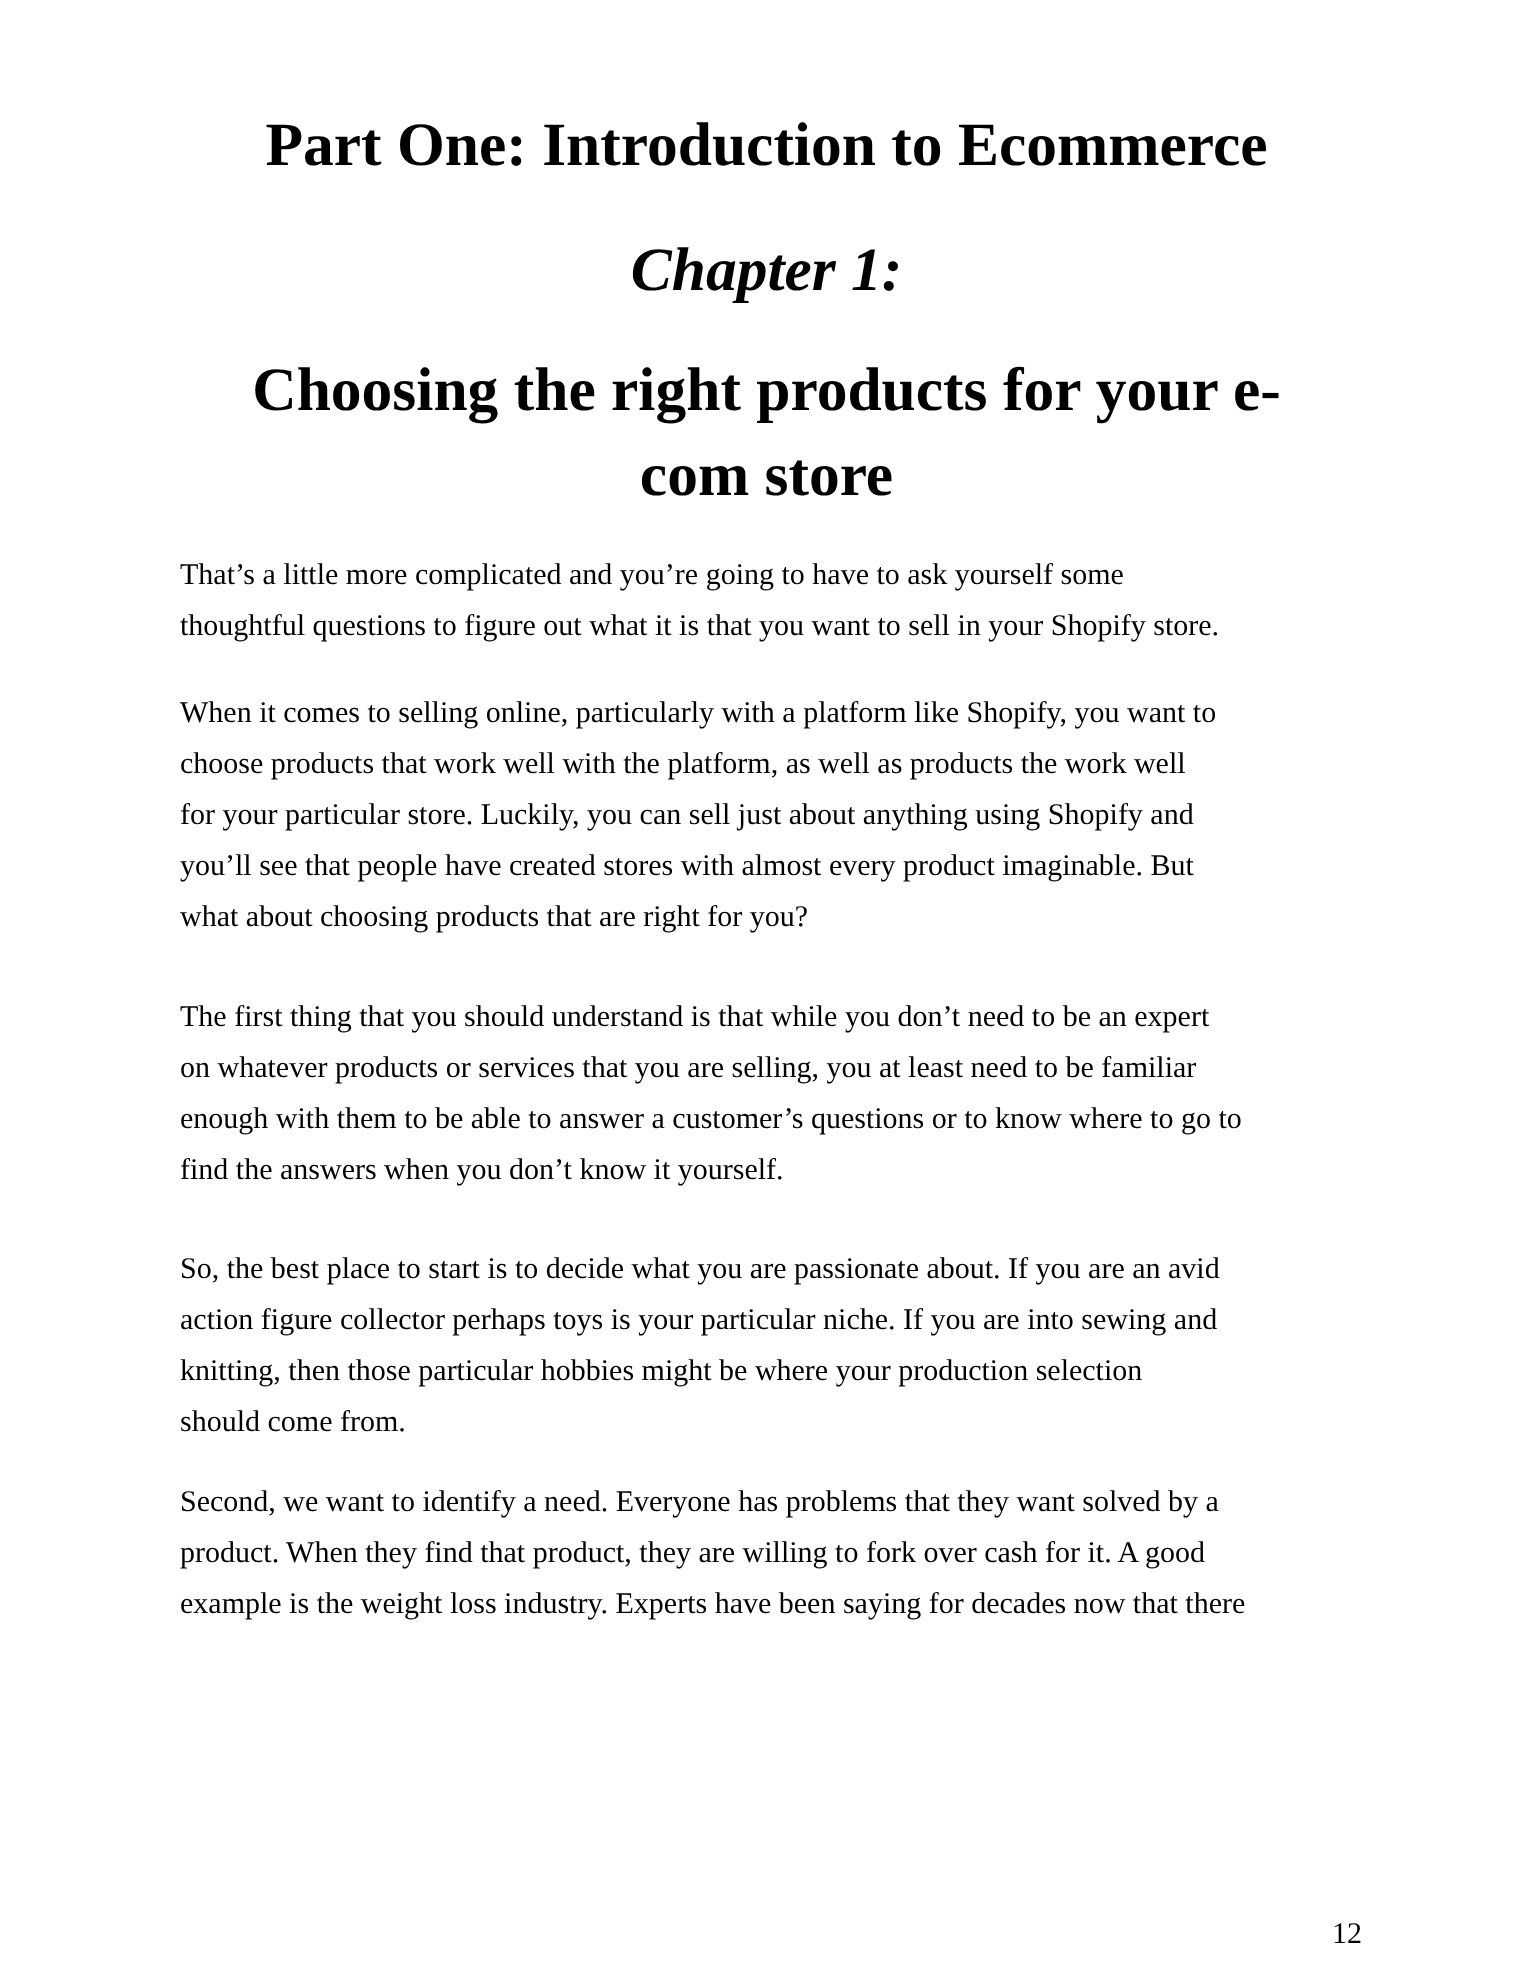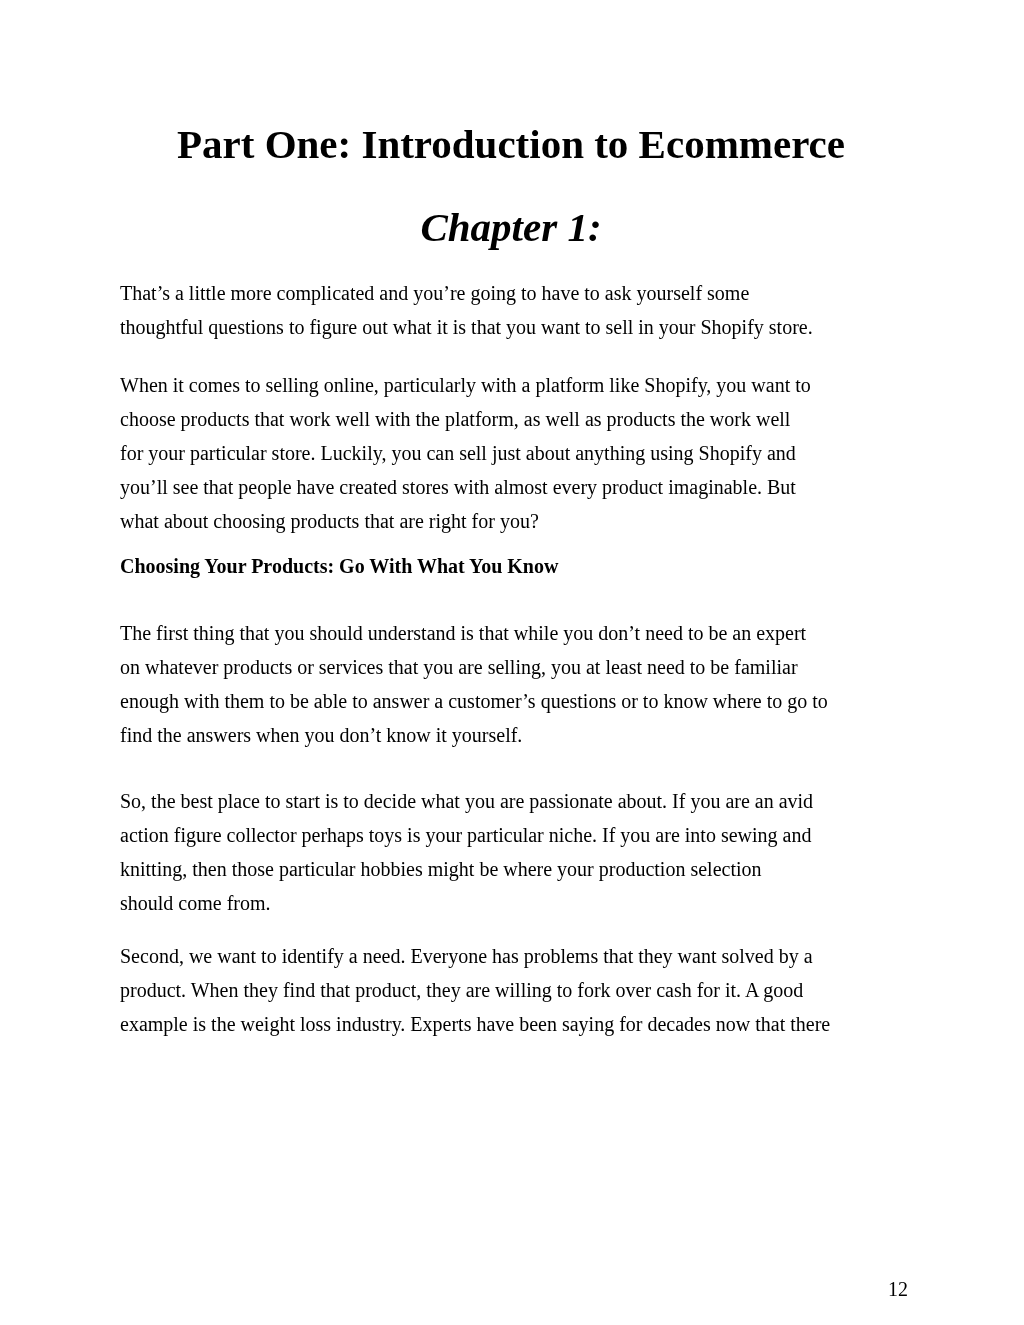--- a/index.html
+++ b/index.html
@@ -14,21 +14,21 @@
     background: #ffffff;
     color: #000000;
     font-family: "Liberation Serif", "DejaVu Serif", serif;
     overflow: hidden;
   }
   .content {
     position: absolute;
     left: 120px;
     top: 0;
     width: 782px;
-    padding-top: 116px;
+    padding-top: 68px;
   }
   .content > * {
     margin: 0;
   }
   .h-part {
     font-size: 41px;
     line-height: 56px;
     font-weight: bold;
     text-align: center;
     white-space: pre-line;
@@ -80,31 +80,32 @@
 </head>
 <body>
 
 <div class="page">
   <div class="content">
 
     <div class="h-part">Part One: Introduction to Ecommerce</div>
 
     <div class="h-chapter">Chapter 1:</div>
 
+    <div class="h-title">Choosing the right products for your e-
+com store</div>
 
     <p class="body-p mt21">That’s a little more complicated and you’re going to have to ask yourself some
 thoughtful questions to figure out what it is that you want to sell in your Shopify store.</p>
 
     <p class="body-p mt24">When it comes to selling online, particularly with a platform like Shopify, you want to
 choose products that work well with the platform, as well as products the work well
 for your particular store. Luckily, you can sell just about anything using Shopify and
 you’ll see that people have created stores with almost every product imaginable. But
 what about choosing products that are right for you?</p>
 
-    <div class="h-sub mt11">Choosing Your Products: Go With What You Know</div>
 
     <p class="body-p mt23">The first thing that you should understand is that while you don’t need to be an expert
 on whatever products or services that you are selling, you at least need to be familiar
 enough with them to be able to answer a customer’s questions or to know where to go to
 find the answers when you don’t know it yourself.</p>
 
     <p class="body-p mt17">So, the best place to start is to decide what you are passionate about. If you are an avid
 action figure collector perhaps toys is your particular niche. If you are into sewing and
 knitting, then those particular hobbies might be where your production selection
 should come from.</p>

